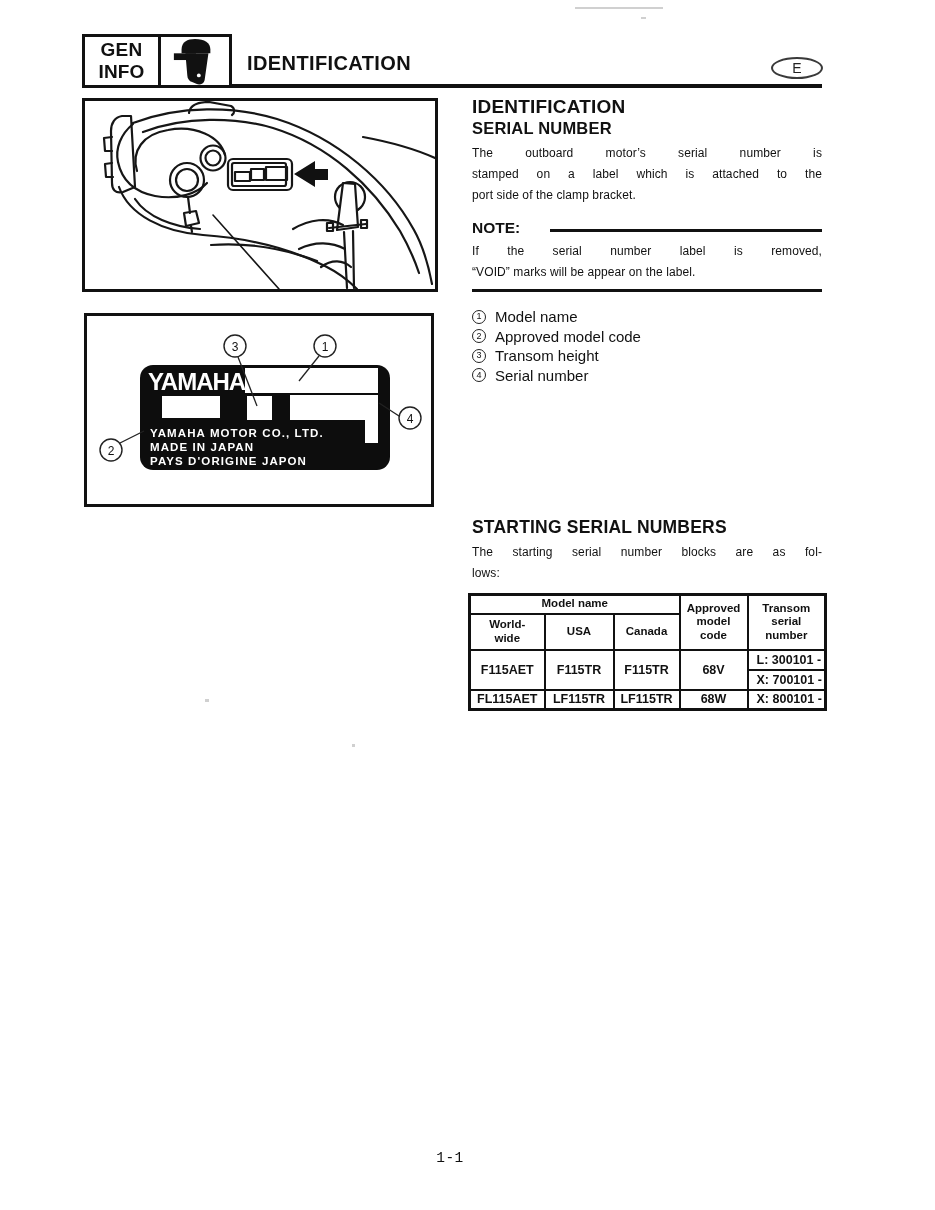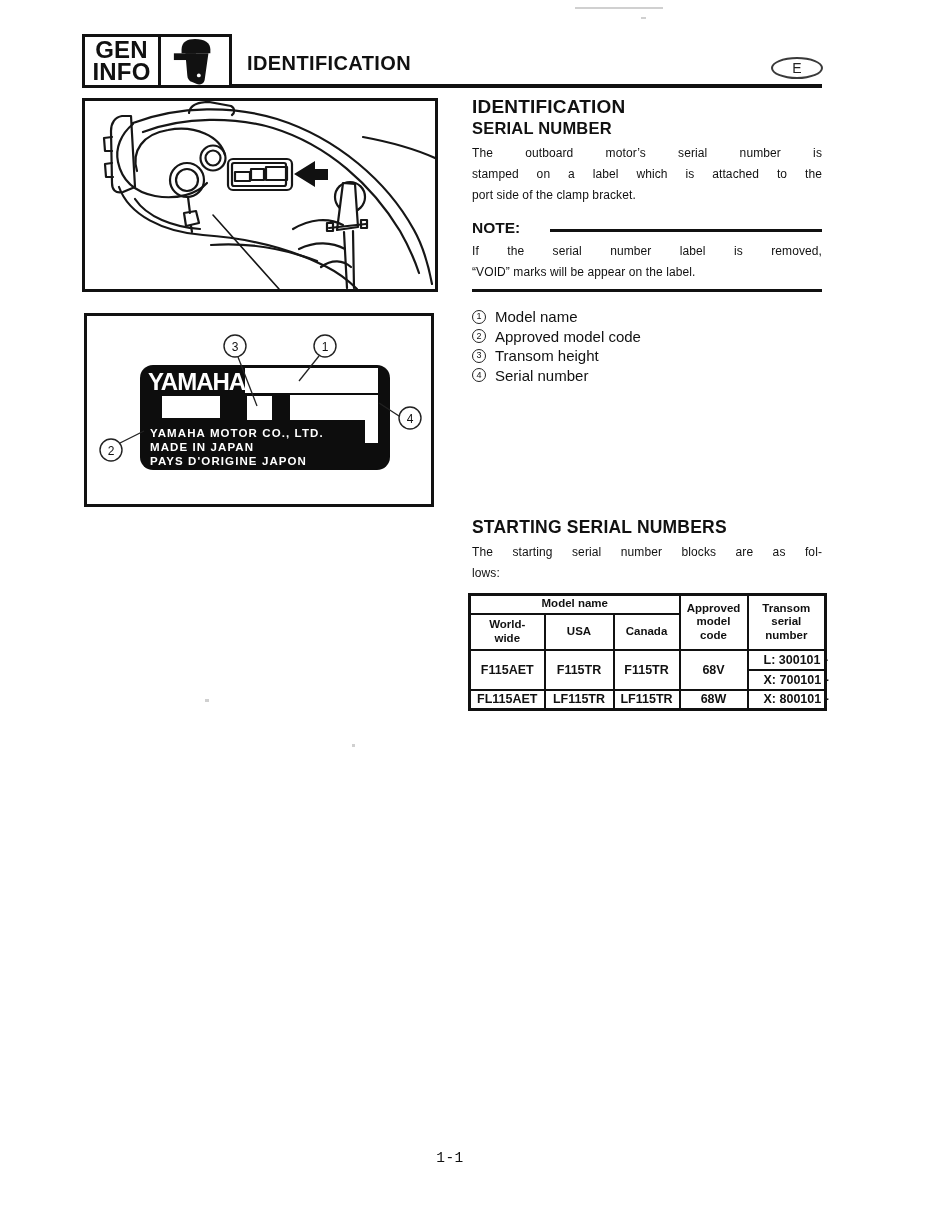--- a/index.html
+++ b/index.html
@@ -7,21 +7,21 @@
   .page {
     position:relative; width:935px; height:1210px; margin:0 auto;
     background:#ffffff; color:#111;
     font-family:"Liberation Sans", sans-serif;
     overflow:hidden;
   }
   .abs { position:absolute; }
 
   
   .header-tab { left:82px; top:34px; width:150px; height:54px; border:3px solid #111; display:flex; }
-  .tab-text { width:76px; border-right:3px solid #111; display:flex; flex-direction:column; align-items:center; justify-content:center; font-weight:bold; font-size:24px; line-height:22px; letter-spacing:0.2px; }
+  .tab-text { width:76px; border-right:3px solid #111; display:flex; flex-direction:column; align-items:center; justify-content:center; font-weight:bold; font-size:19px; line-height:22px; letter-spacing:0.2px; }
   .tab-icon { flex:1; display:flex; align-items:center; justify-content:center; }
   .chapter-title { left:247px; top:52px; font-size:20px; font-weight:bold; letter-spacing:0.4px; }
   .header-rule { left:232px; top:84px; width:590px; height:4px; background:#111; }
   .lang-stamp { left:771px; top:57px; width:52px; height:22px; border:2px solid #3a3a3a; border-radius:50%;
     display:flex; align-items:center; justify-content:center; font-size:14px; color:#222; }
 
   
   .fig { border:3px solid #111; background:#fff; }
   .fig1 { left:82px; top:98px; width:356px; height:194px; }
   .fig2 { left:84px; top:313px; width:350px; height:194px; }
@@ -42,21 +42,21 @@
   .callout-item { display:flex; align-items:center; margin-bottom:0.5px; }
   .cnum { width:14px; height:14px; border:1.3px solid #222; border-radius:50%;
     display:inline-flex; align-items:center; justify-content:center;
     font-size:9px; line-height:1; margin-right:9px; flex:0 0 auto; color:#111; }
 
   
   .ser-table { left:468px; top:593px; width:356px; border-collapse:collapse; table-layout:fixed; border:3px solid #111; }
   .ser-table th, .ser-table td { border:2px solid #111; text-align:center; vertical-align:middle; padding:1px 2px; white-space:pre-line; }
   .ser-table th { font-size:11.5px; font-weight:bold; line-height:1.18; }
   .ser-table td { font-size:12.5px; font-weight:bold; }
-  .ser-table td.ser { text-align:left; padding-left:15px; white-space:nowrap; }
+  .ser-table td.ser { text-align:left; padding-left:8px; white-space:nowrap; }
 
   .page-num { left:390px; top:1150px; width:120px; text-align:center; font-size:14.5px; letter-spacing:0.5px;font-family:Liberation Mono, monospace; }
 
   
   .artifact { background:#aaa; opacity:0.55; }
 </style>
 </head>
 <body>
 
 <div class="page">

